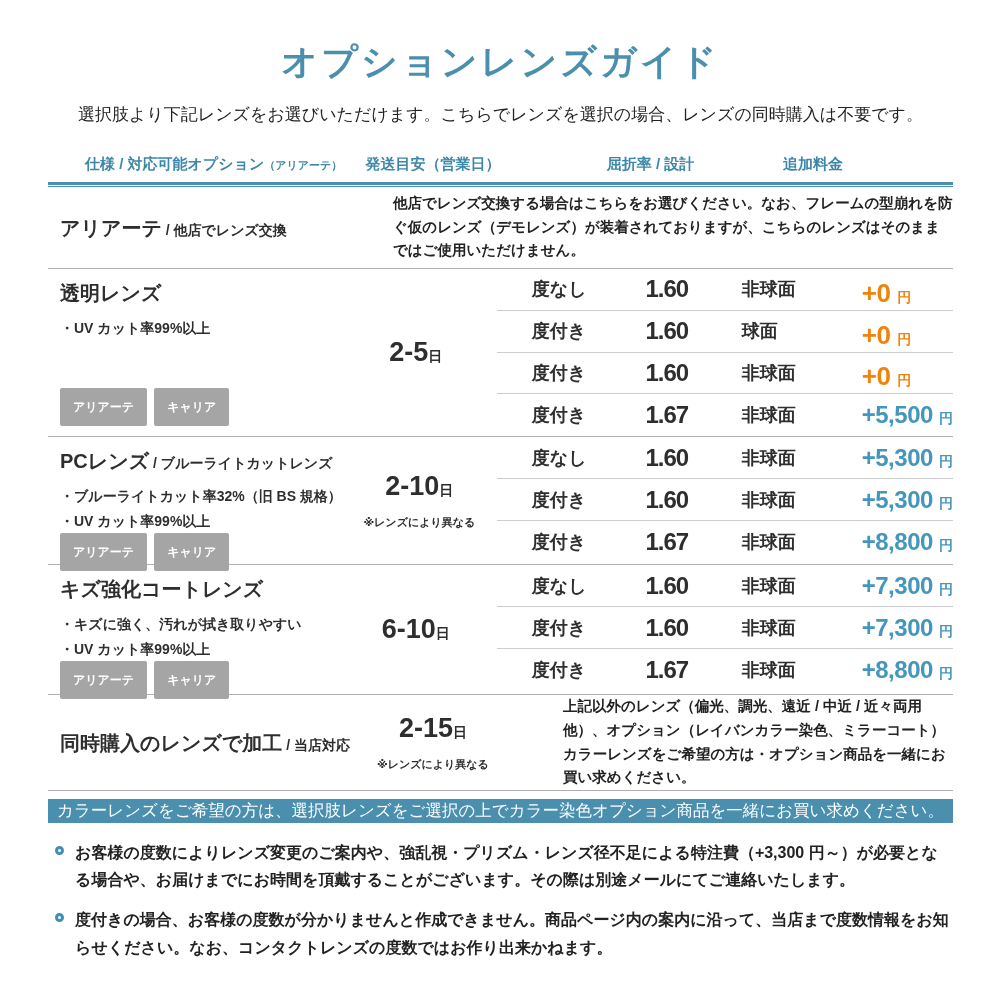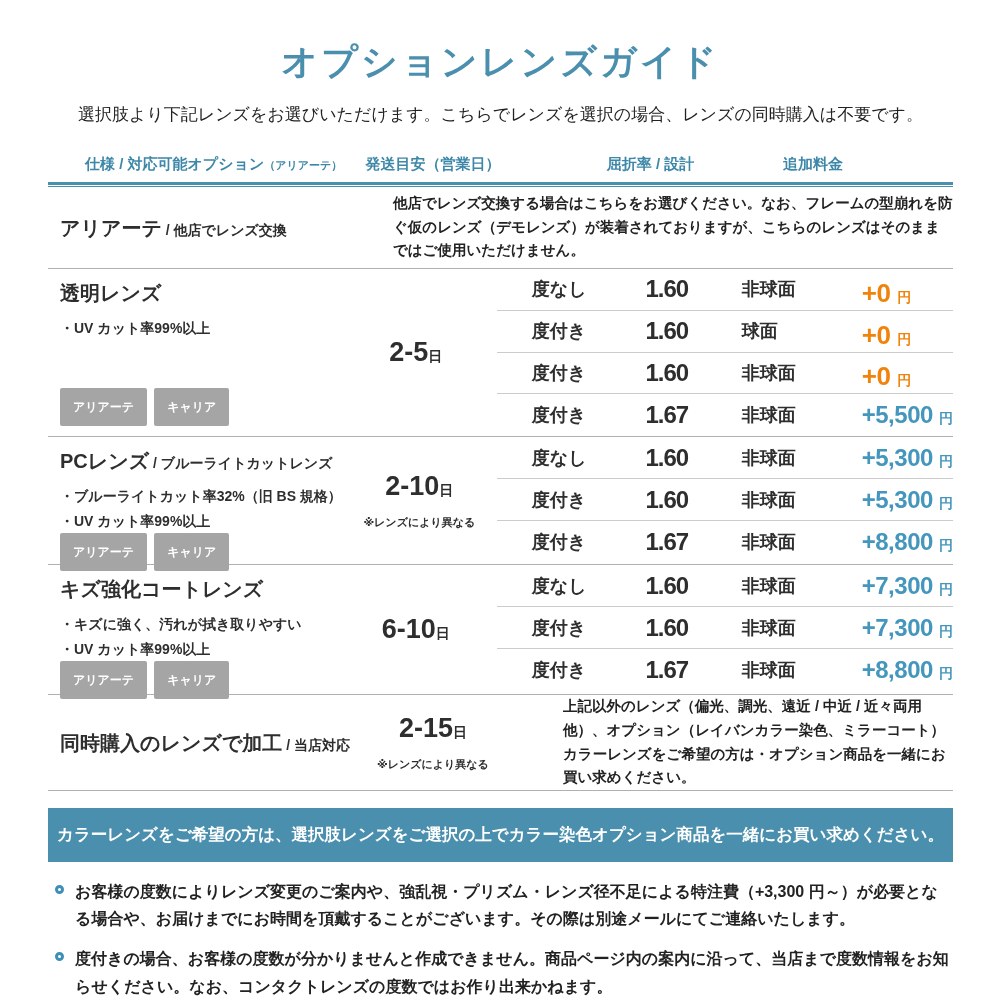--- a/index.html
+++ b/index.html
@@ -75,23 +75,23 @@
   .c-power{width:85px;font-size:18px;font-weight:bold;}
   .c-index{width:100px;font-size:24px;font-weight:bold;text-align:center;letter-spacing:-1px;}
   .c-design{width:120px;padding-left:25px;font-size:18px;font-weight:bold;white-space:nowrap;}
   .c-price{flex:1;padding-left:25px;font-size:24px;font-weight:bold;white-space:nowrap;letter-spacing:-0.5px;}
   .c-price .yen{font-size:14px;letter-spacing:0;}
   .c-price[data-color="orange"]{color:var(--price-orange);font-size:26px;margin-top:8px;}
   .c-price[data-color="blue"]{color:var(--price-blue);}
 
   
   .banner{
-    margin-top:17px;background:var(--accent);color:#fff;
-    text-align:center;font-size:16.5px;font-weight:bold;
-    padding:16px 0;
+    margin-top:8px;background:var(--accent);color:#fff;
+    text-align:center;font-size:16.5px;font-weight:normal;
+    padding:1px 0;
   }
   .notes{margin-top:16px;}
   .note{display:flex;margin-bottom:13px;}
   .note-bullet{
     flex:0 0 auto;width:9px;height:9px;border:3px solid #3d8fb5;border-radius:50%;
     margin:7px 11px 0 7px;
   }
   .note-text{font-size:16px;font-weight:600;line-height:1.7;color:#222;}
 </style>
 </head>

